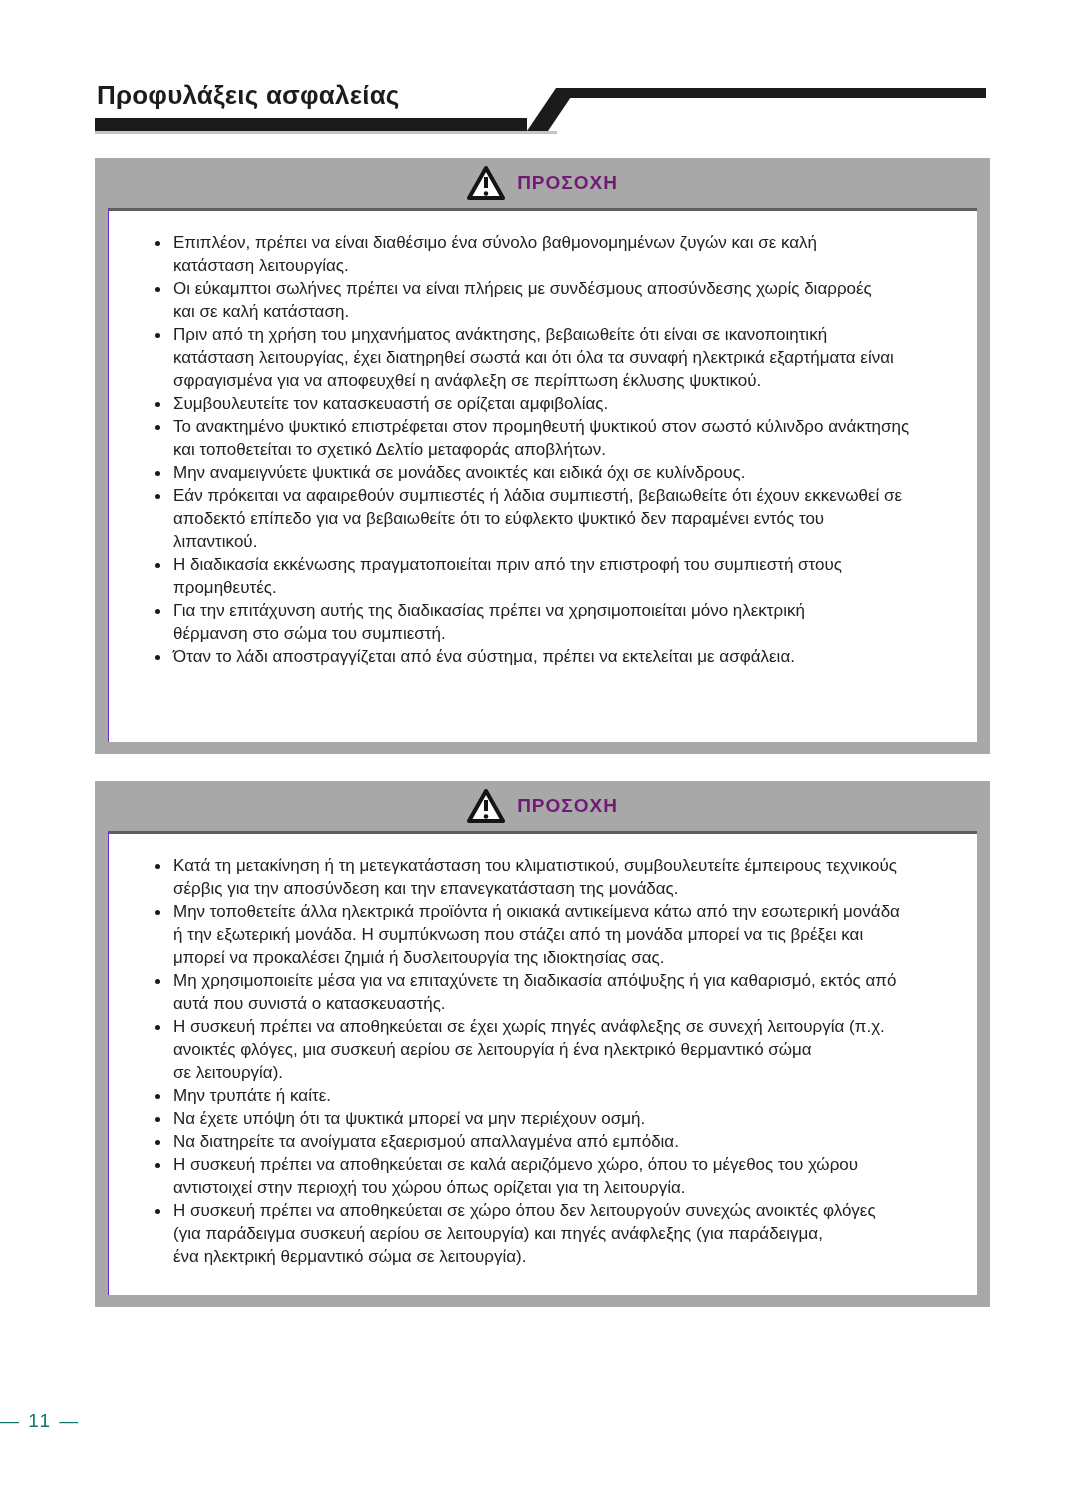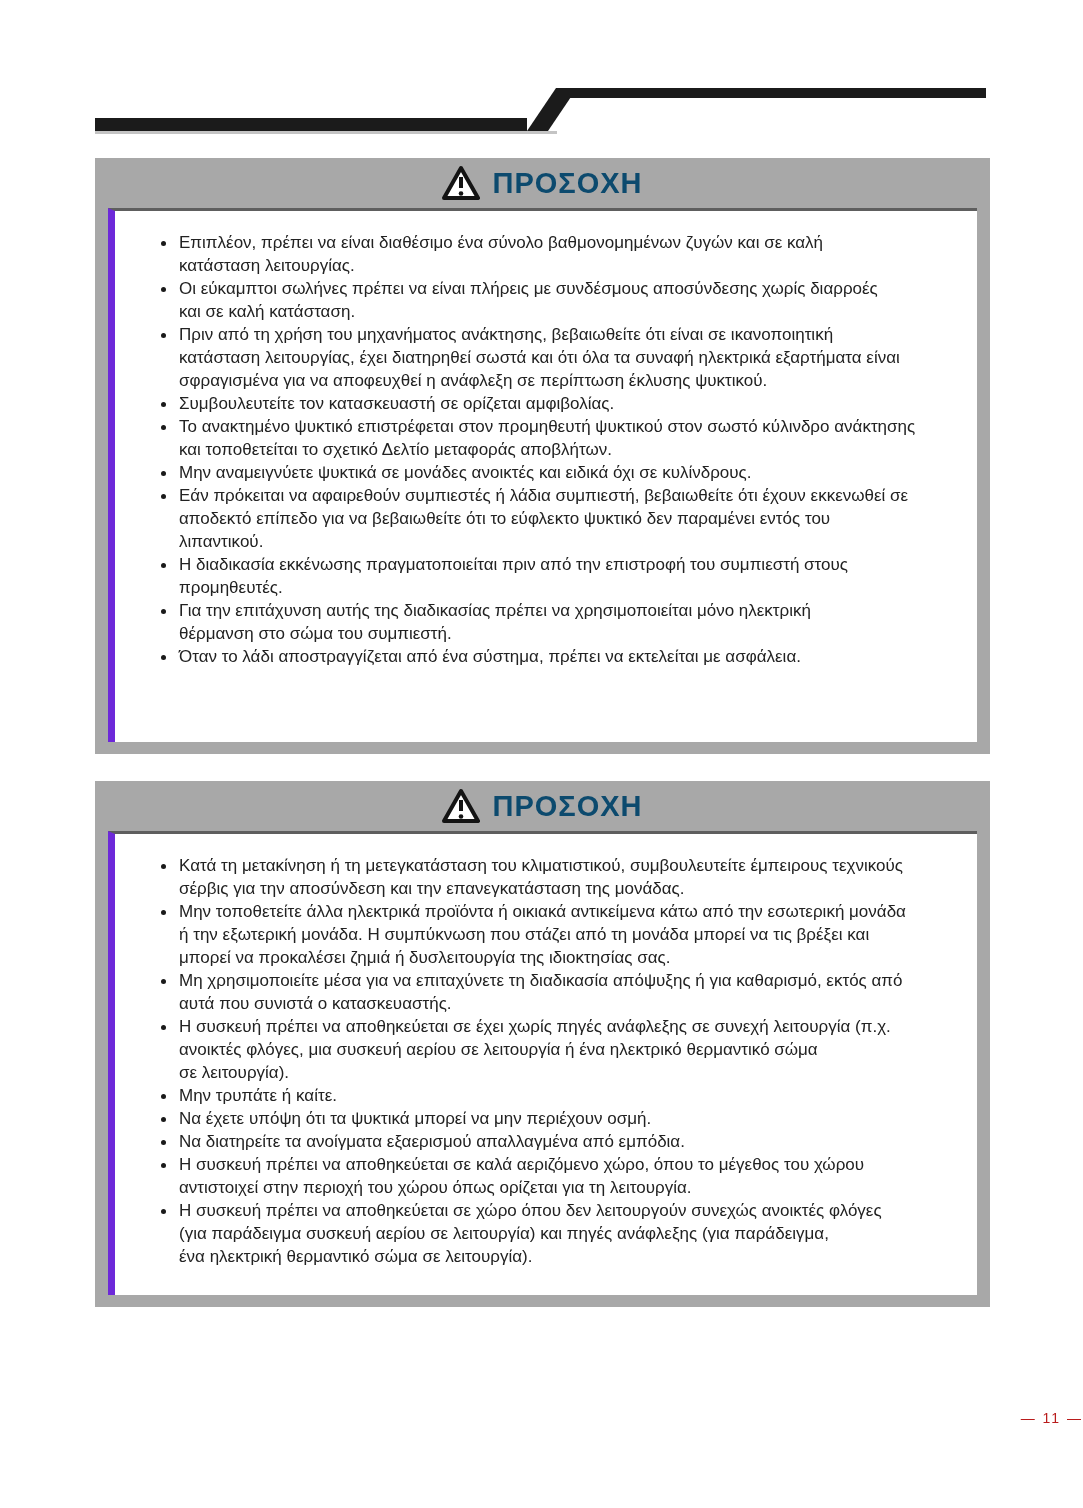--- a/index.html
+++ b/index.html
@@ -38,33 +38,33 @@
   .caution-box.first  { top: 158px; height: 596px; }
   .caution-box.second { top: 781px; height: 526px; }
   .caution-header {
     height: 50px;
     display: flex;
     align-items: center;
     justify-content: center;
     gap: 12px;
   }
   .caution-title {
-    font-size: 29px;
+    font-size: 19px;
     font-weight: 700;
     letter-spacing: 1px;
-    color: #0c4a6e;
+    color: #701a75;
   }
   .warning-icon { display: block; }
   .caution-body {
     position: absolute;
     left: 13px; right: 13px;
     top: 50px; bottom: 12px;
     background: #ffffff;
     border-top: 3px solid #5e5e5e;
-    border-left: 7px solid #6d28d9;
+    border-left: 1px solid #6d28d9;
     box-sizing: border-box;
     overflow: hidden;
   }
   ul.caution-list {
     margin: 0;
     padding: 20px 16px 0 62px;
     list-style: disc outside;
   }
   ul.caution-list li {
     white-space: pre-line;
@@ -72,38 +72,39 @@
     line-height: 23px;
     margin: 0;
     padding-left: 2px;
     color: #222222;
   }
   ul.caution-list li::marker { color: #1a1a1a; font-size: 15px; }
   .page-number {
     position: absolute;
     left: 0; right: 0;
     top: 1410px;
-    text-align: right;
-    font-size: 14px;
-    color: #b91c1c;
+    text-align: left;
+    font-size: 19px;
+    color: #0f766e;
     letter-spacing: 2px;
   }
 </style>
 </head>
 <body>
 
 <div class="page">
 
   <svg class="header-rule-svg" viewBox="0 0 1083 150" xmlns="http://www.w3.org/2000/svg" aria-hidden="true">
     <rect x="95" y="131" width="462" height="3" fill="#c4c4c4"></rect>
     <rect x="95" y="118" width="432" height="13" fill="#1b1b1b"></rect>
     <polygon points="527,131 556,88 577,88 548,131" fill="#1b1b1b"></polygon>
     <rect x="567" y="88" width="419" height="10" fill="#1b1b1b"></rect>
   </svg>
 
+  <h1 class="page-title">Προφυλάξεις ασφαλείας</h1>
 
   <section class="caution-box first">
     <div class="caution-header">
       <svg class="warning-icon" width="38" height="36" viewBox="0 0 38 36" xmlns="http://www.w3.org/2000/svg" aria-hidden="true">
         <polygon points="19,3 36,33 2,33" fill="#ffffff" stroke="#141414" stroke-width="4" stroke-linejoin="round"></polygon>
         <line x1="19" y1="12" x2="19" y2="23" stroke="#141414" stroke-width="4"></line>
         <circle cx="19" cy="28.5" r="2.3" fill="#141414"></circle>
       </svg>
       <span class="caution-title">ΠΡΟΣΟΧΗ</span>
     </div>

